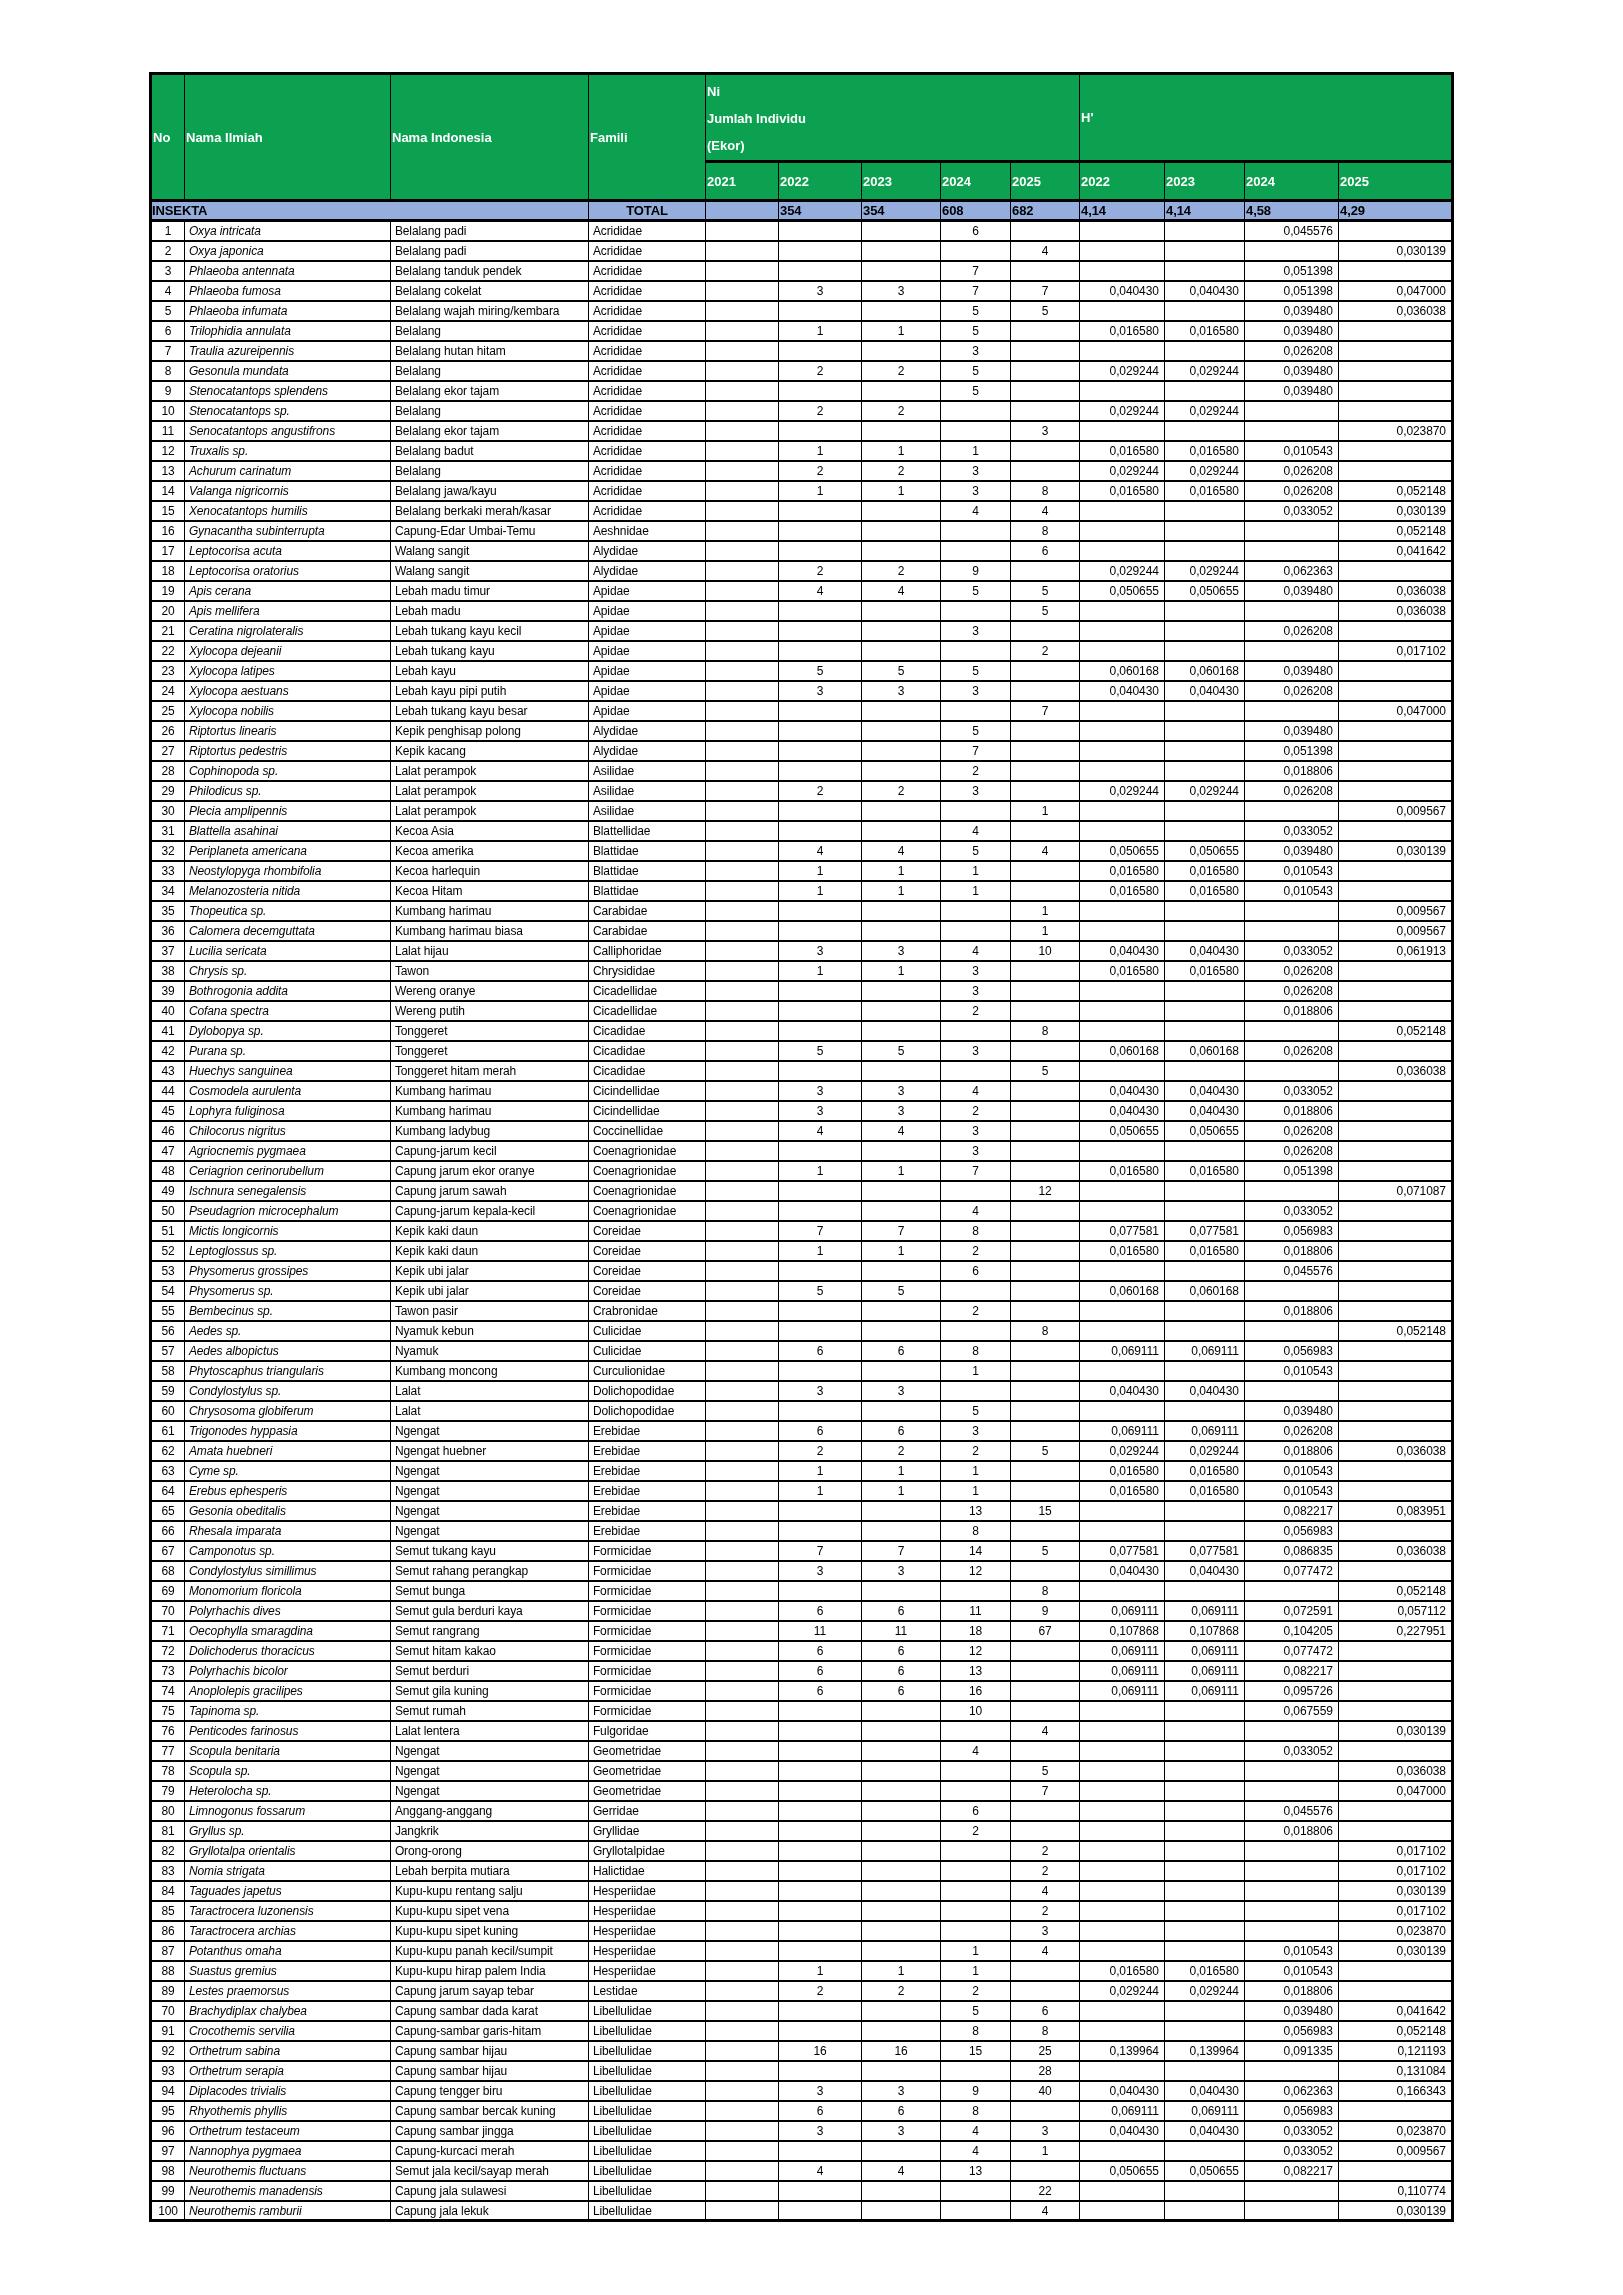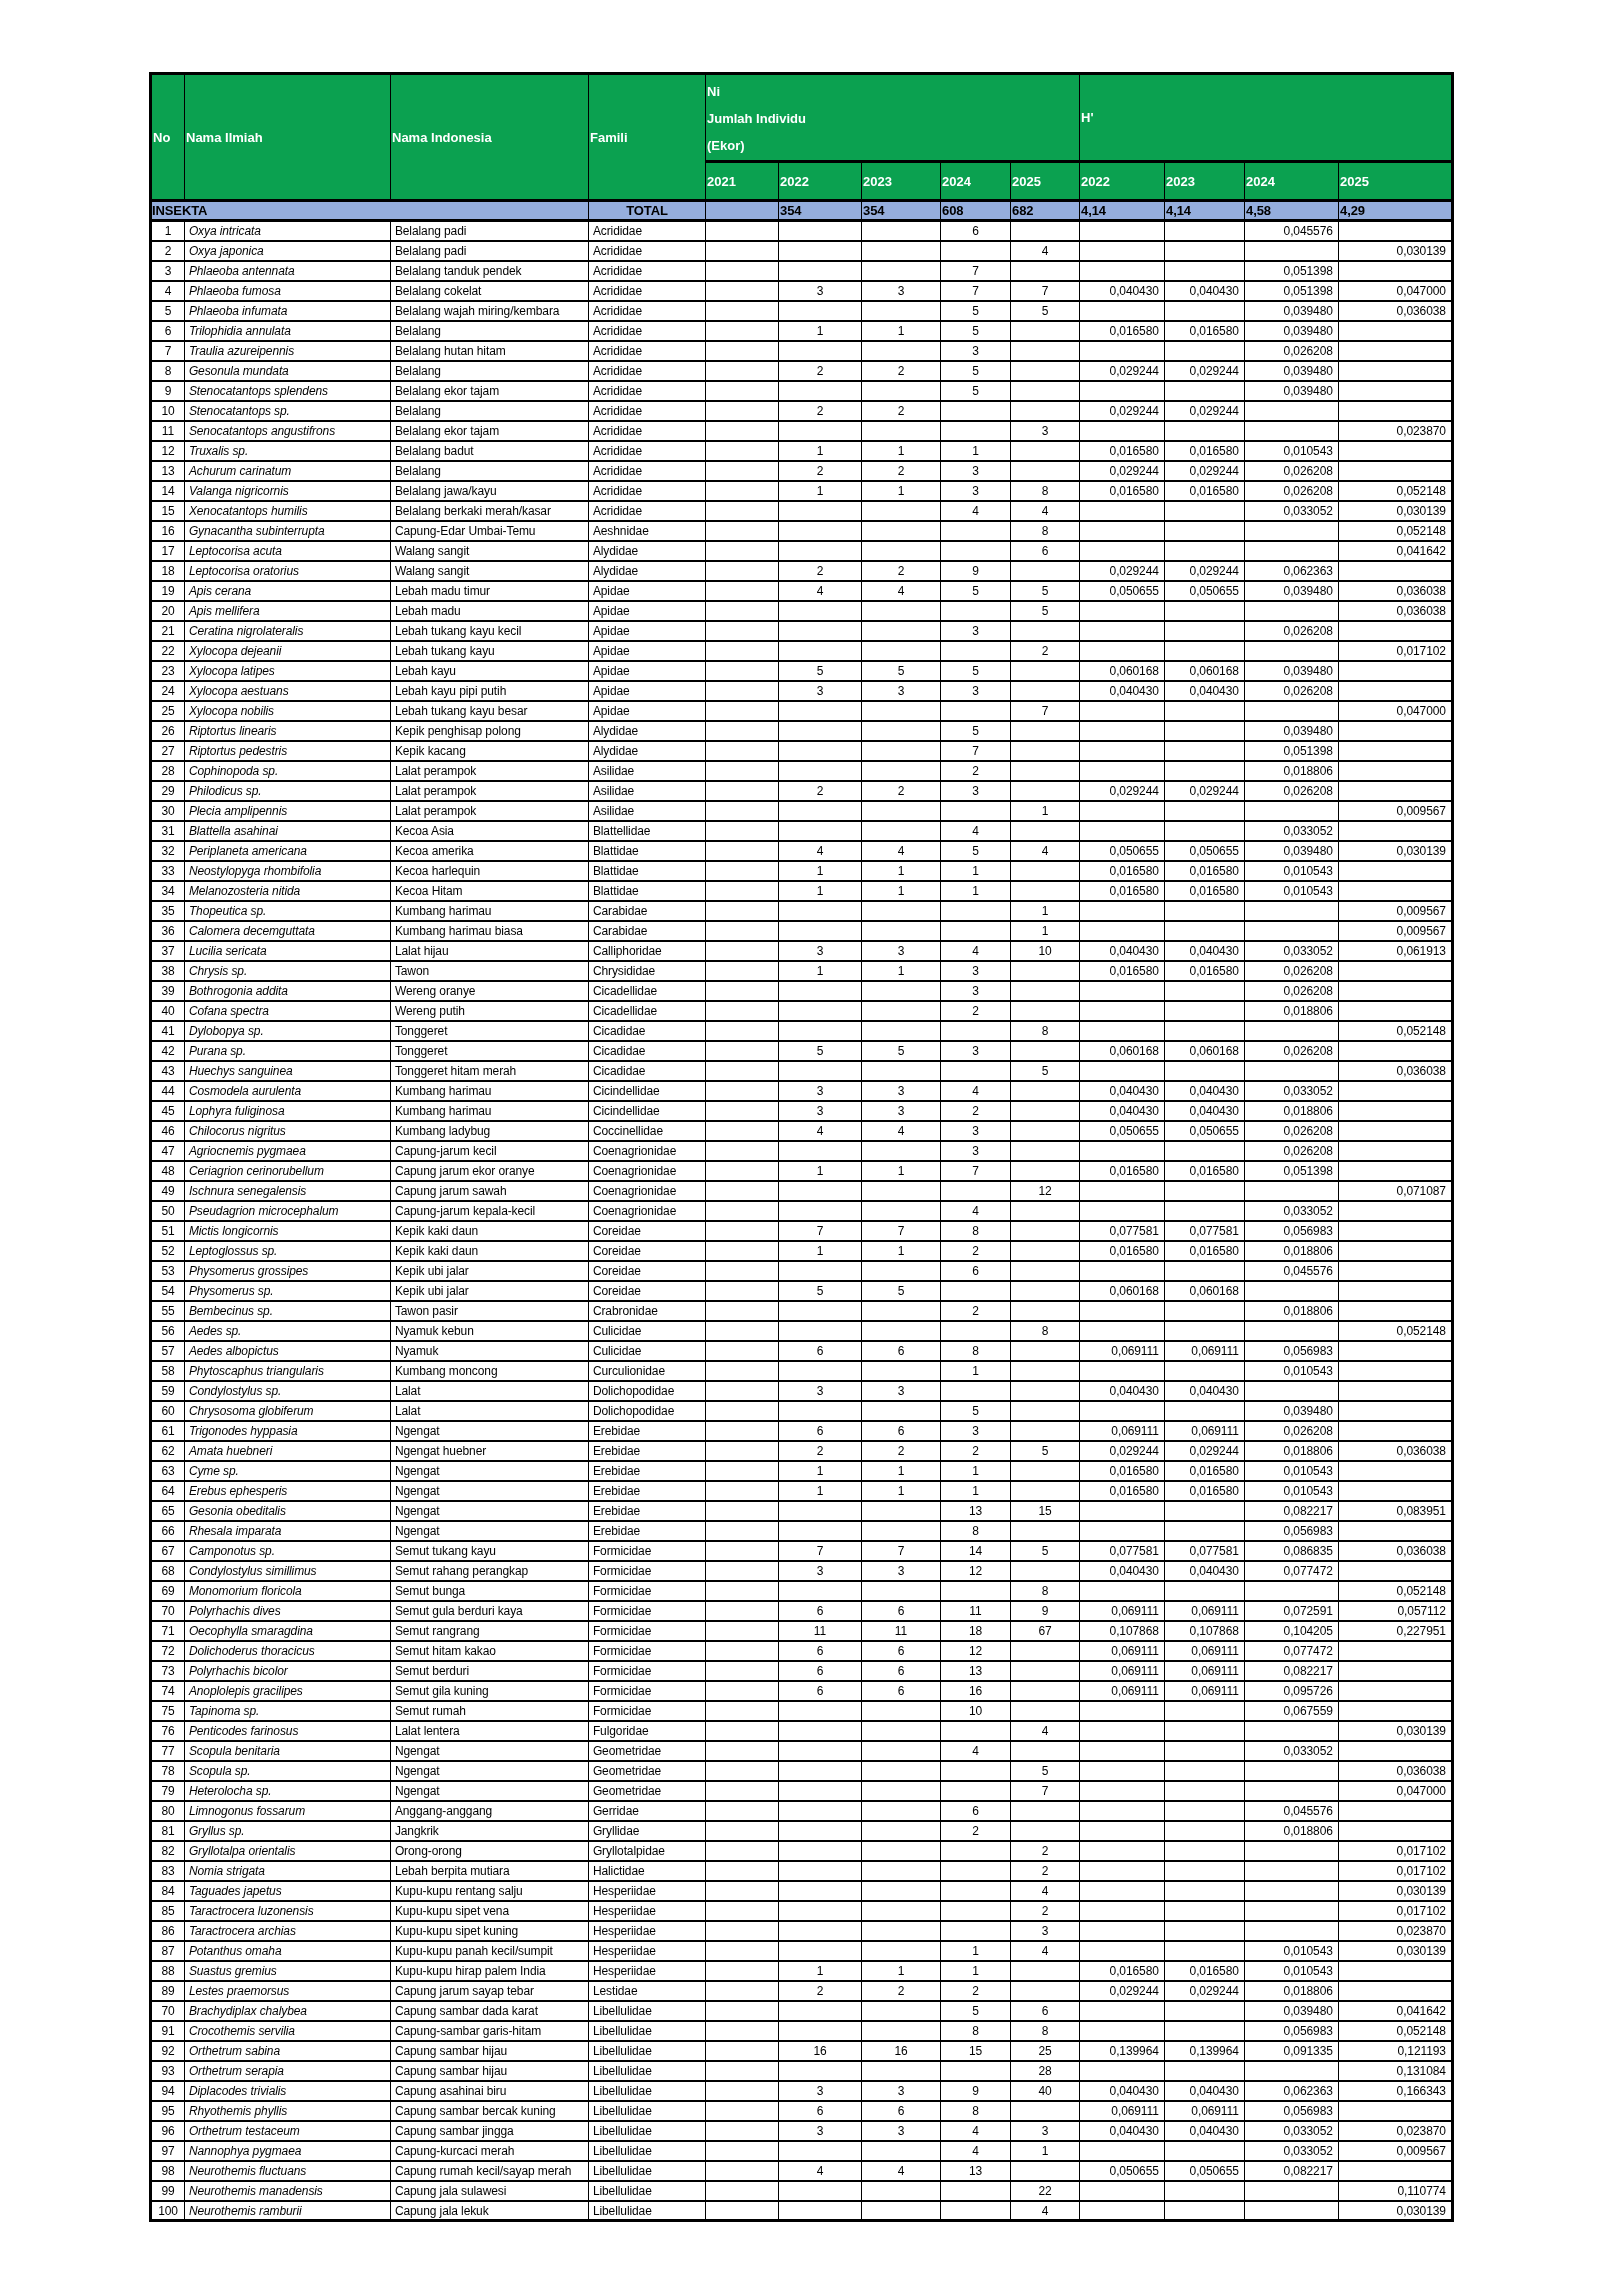--- a/index.html
+++ b/index.html
@@ -1604,21 +1604,21 @@
     <td class="c-ni">28</td>
     <td class="c-h"></td>
     <td class="c-h"></td>
     <td class="c-h"></td>
     <td class="c-h">0,131084</td>
   </tr>
 
   <tr class="data-row">
     <td class="c-no">94</td>
     <td class="c-sci">Diplacodes trivialis</td>
-    <td class="c-ind">Capung asahinai biru</td>
+    <td class="c-ind">Capung tengger biru</td>
     <td class="c-fam">Libellulidae</td>
     <td class="c-ni"></td>
     <td class="c-ni">3</td>
     <td class="c-ni">3</td>
     <td class="c-ni">9</td>
     <td class="c-ni">40</td>
     <td class="c-h">0,040430</td>
     <td class="c-h">0,040430</td>
     <td class="c-h">0,062363</td>
     <td class="c-h">0,166343</td>
@@ -1668,21 +1668,21 @@
     <td class="c-ni">1</td>
     <td class="c-h"></td>
     <td class="c-h"></td>
     <td class="c-h">0,033052</td>
     <td class="c-h">0,009567</td>
   </tr>
 
   <tr class="data-row">
     <td class="c-no">98</td>
     <td class="c-sci">Neurothemis fluctuans</td>
-    <td class="c-ind">Capung rumah kecil/sayap merah</td>
+    <td class="c-ind">Semut jala kecil/sayap merah</td>
     <td class="c-fam">Libellulidae</td>
     <td class="c-ni"></td>
     <td class="c-ni">4</td>
     <td class="c-ni">4</td>
     <td class="c-ni">13</td>
     <td class="c-ni"></td>
     <td class="c-h">0,050655</td>
     <td class="c-h">0,050655</td>
     <td class="c-h">0,082217</td>
     <td class="c-h"></td>

